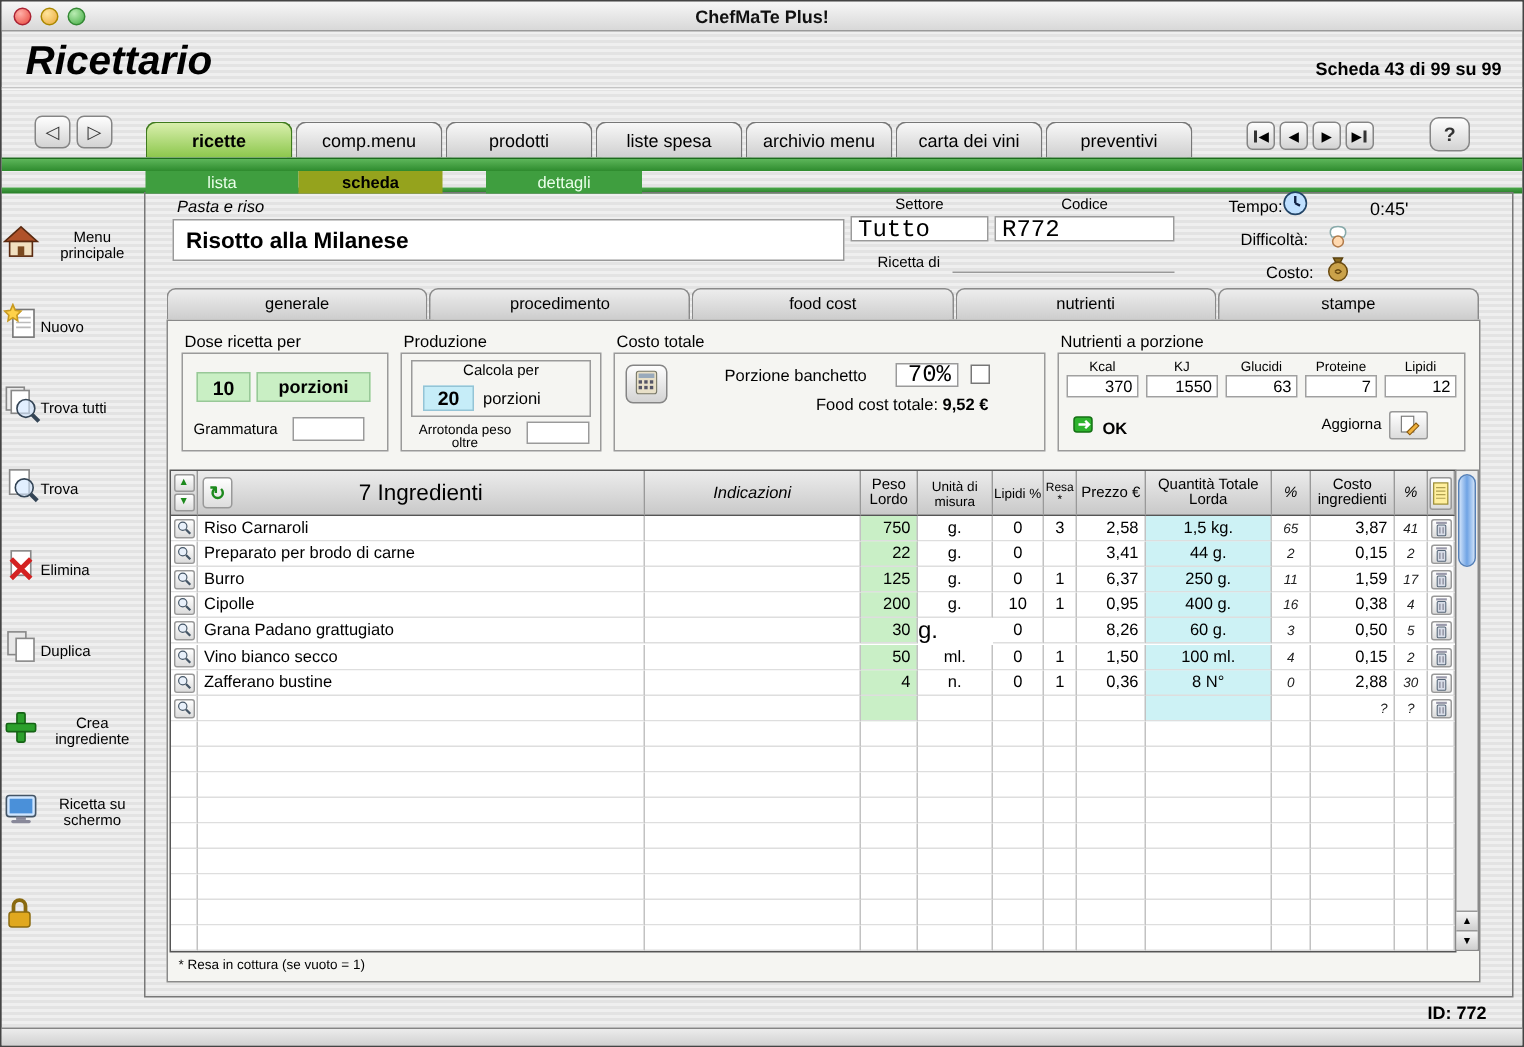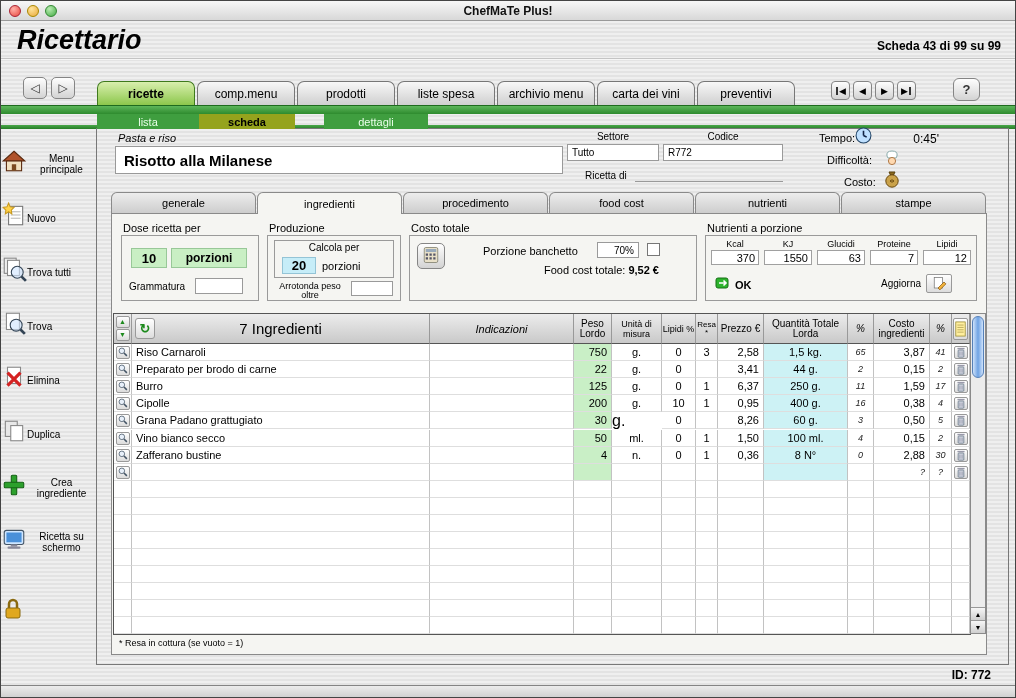--- a/index.html
+++ b/index.html
@@ -1,21 +1,21 @@
 <!DOCTYPE html>
 <html><head>
 <meta charset="utf-8">
 <style>
   *{box-sizing:border-box;margin:0;padding:0;}
   body{margin:0;background:#777;font-family:"Liberation Sans",sans-serif;}
   #window{position:relative;width:1016px;height:698px;overflow:hidden;color:#000;
     background:repeating-linear-gradient(180deg,#efefef 0 2px,#e3e3e3 2px 4px);
     border:1px solid #444;font-family:"Liberation Sans",sans-serif;}
   .abs{position:absolute;}
-  .fieldbox{position:absolute;background:#fff;border:1px solid #9a9a9a;font-size:10px;display:flex;align-items:center;padding:0 4px;}
+  .fieldbox{position:absolute;background:#fff;border:1px solid #9a9a9a;font-size:16px;display:flex;align-items:center;padding:0 4px;font-family:Liberation Mono, monospace;}
   .btn{position:absolute;display:flex;align-items:center;justify-content:center;background:linear-gradient(#fefefe,#d3d3d3);border:1px solid #858585;border-radius:5px;font-size:12px;color:#333;cursor:pointer;}
   .mini{width:14px;height:13px;background:linear-gradient(#fff,#dcdcdc);border:1px solid #999;border-radius:2px;display:flex;align-items:center;justify-content:center;cursor:pointer;}
   
   #titlebar{position:absolute;left:0;top:0;width:100%;height:20px;background:linear-gradient(#f7f7f7,#d8d8d8);border-bottom:1px solid #999;}
   .tl{position:absolute;top:4px;width:12px;height:12px;border-radius:50%;cursor:pointer;}
   #tl-close{left:8px;background:radial-gradient(circle at 35% 30%,#ffb0a8,#e8473c);border:1px solid #a23;}
   #tl-min{left:26px;background:radial-gradient(circle at 35% 30%,#ffe49a,#e9a93b);border:1px solid #a80;}
   #tl-zoom{left:44px;background:radial-gradient(circle at 35% 30%,#b9ecb2,#43ab43);border:1px solid #383;}
   #win-title{position:absolute;left:0;right:0;top:3px;text-align:center;font-size:12px;font-weight:bold;color:#111;}
   
@@ -253,21 +253,20 @@
 
   <div class="lblsm" style="left:843px;top:175px;">Costo:</div>
   <span class="abs" style="left:882px;top:169px;"><svg width="18" height="18" viewBox="0 0 18 18">
         <path d="M6 2 L12 2 L10.5 5 L7.5 5 Z" fill="#8a6a20" stroke="#5a420e"></path>
         <circle cx="9" cy="11" r="6.2" fill="#caa24a" stroke="#6a4a10"></circle>
         <path d="M7 11 Q9 8.5 11 11 Q9 13.5 7 11" fill="none" stroke="#6a4a10"></path>
       </svg></span>
 
   <div id="detail-tabs">
     <div class="dtab">generale</div>
-    <div class="dtab active">ingredienti</div>
     <div class="dtab">procedimento</div>
     <div class="dtab">food cost</div>
     <div class="dtab">nutrienti</div>
     <div class="dtab">stampe</div>
   </div>
   <div id="panel"></div>
 
   <div class="gtitle" style="left:122px;top:221px;">Dose ricetta per</div>
   <div class="gbox" style="left:120px;top:234px;width:138px;height:66px;"></div>
   <div class="greenval" style="left:130px;top:247px;width:36px;height:20px;font-size:13px;">10</div>

